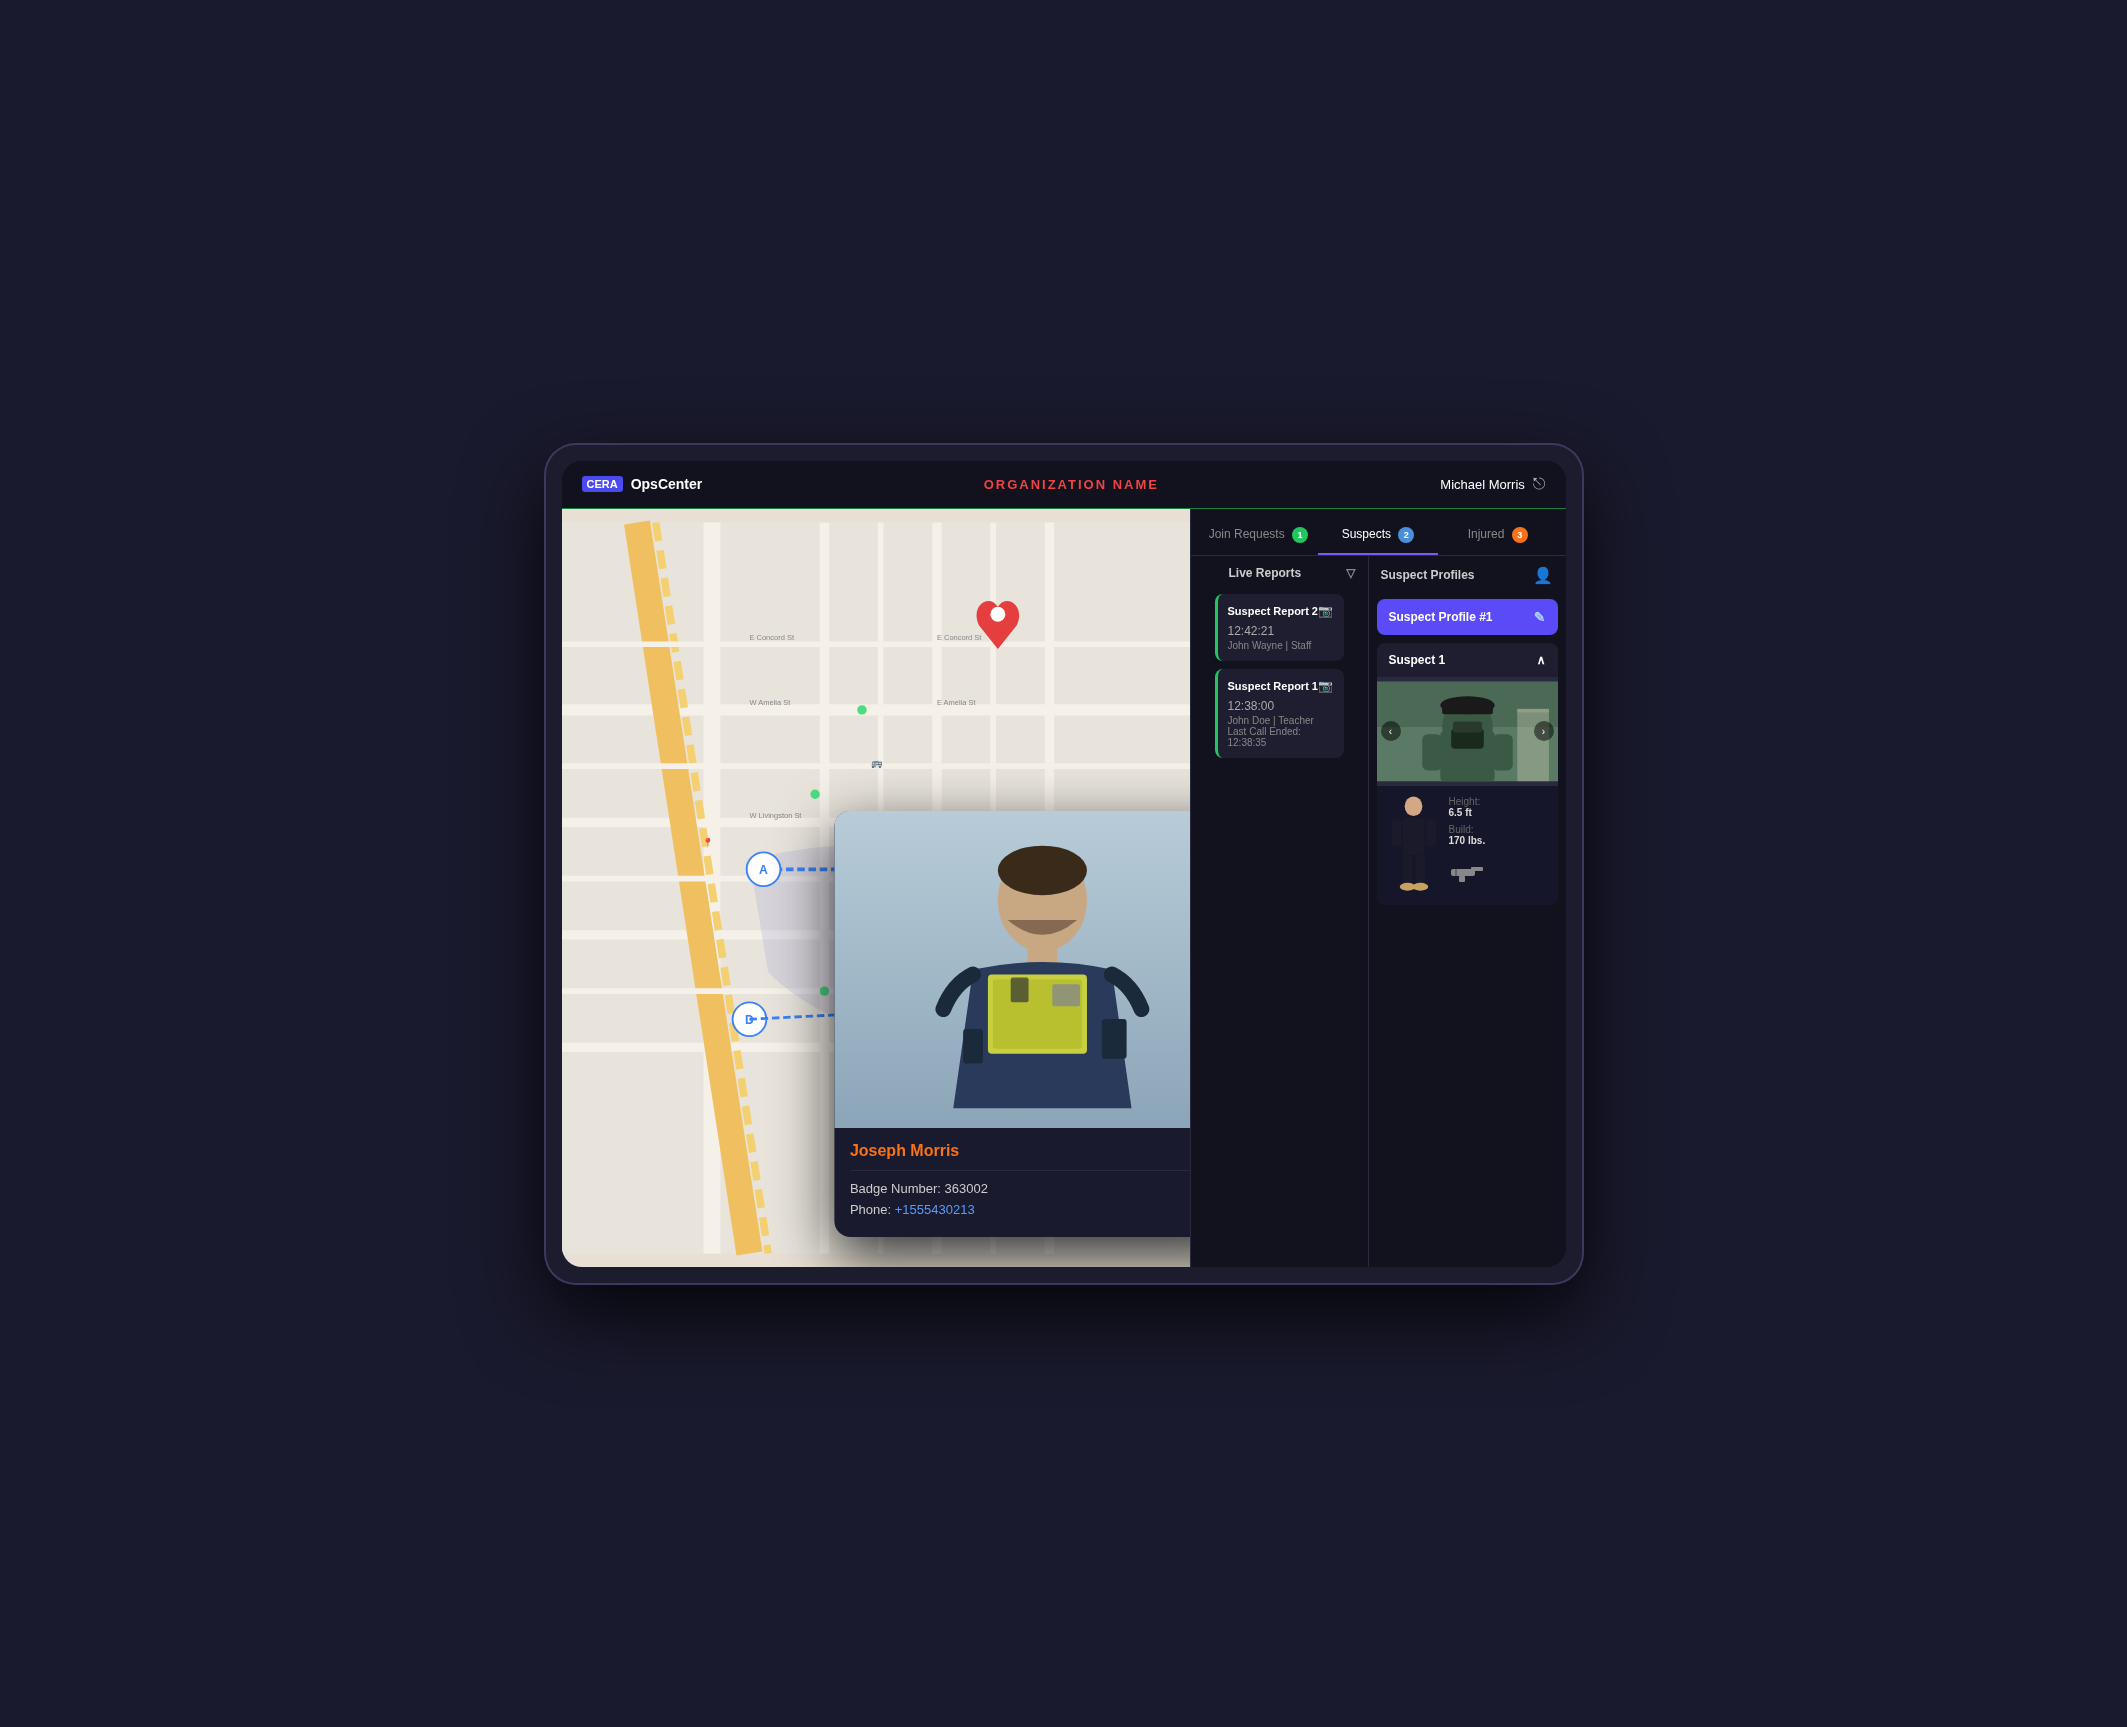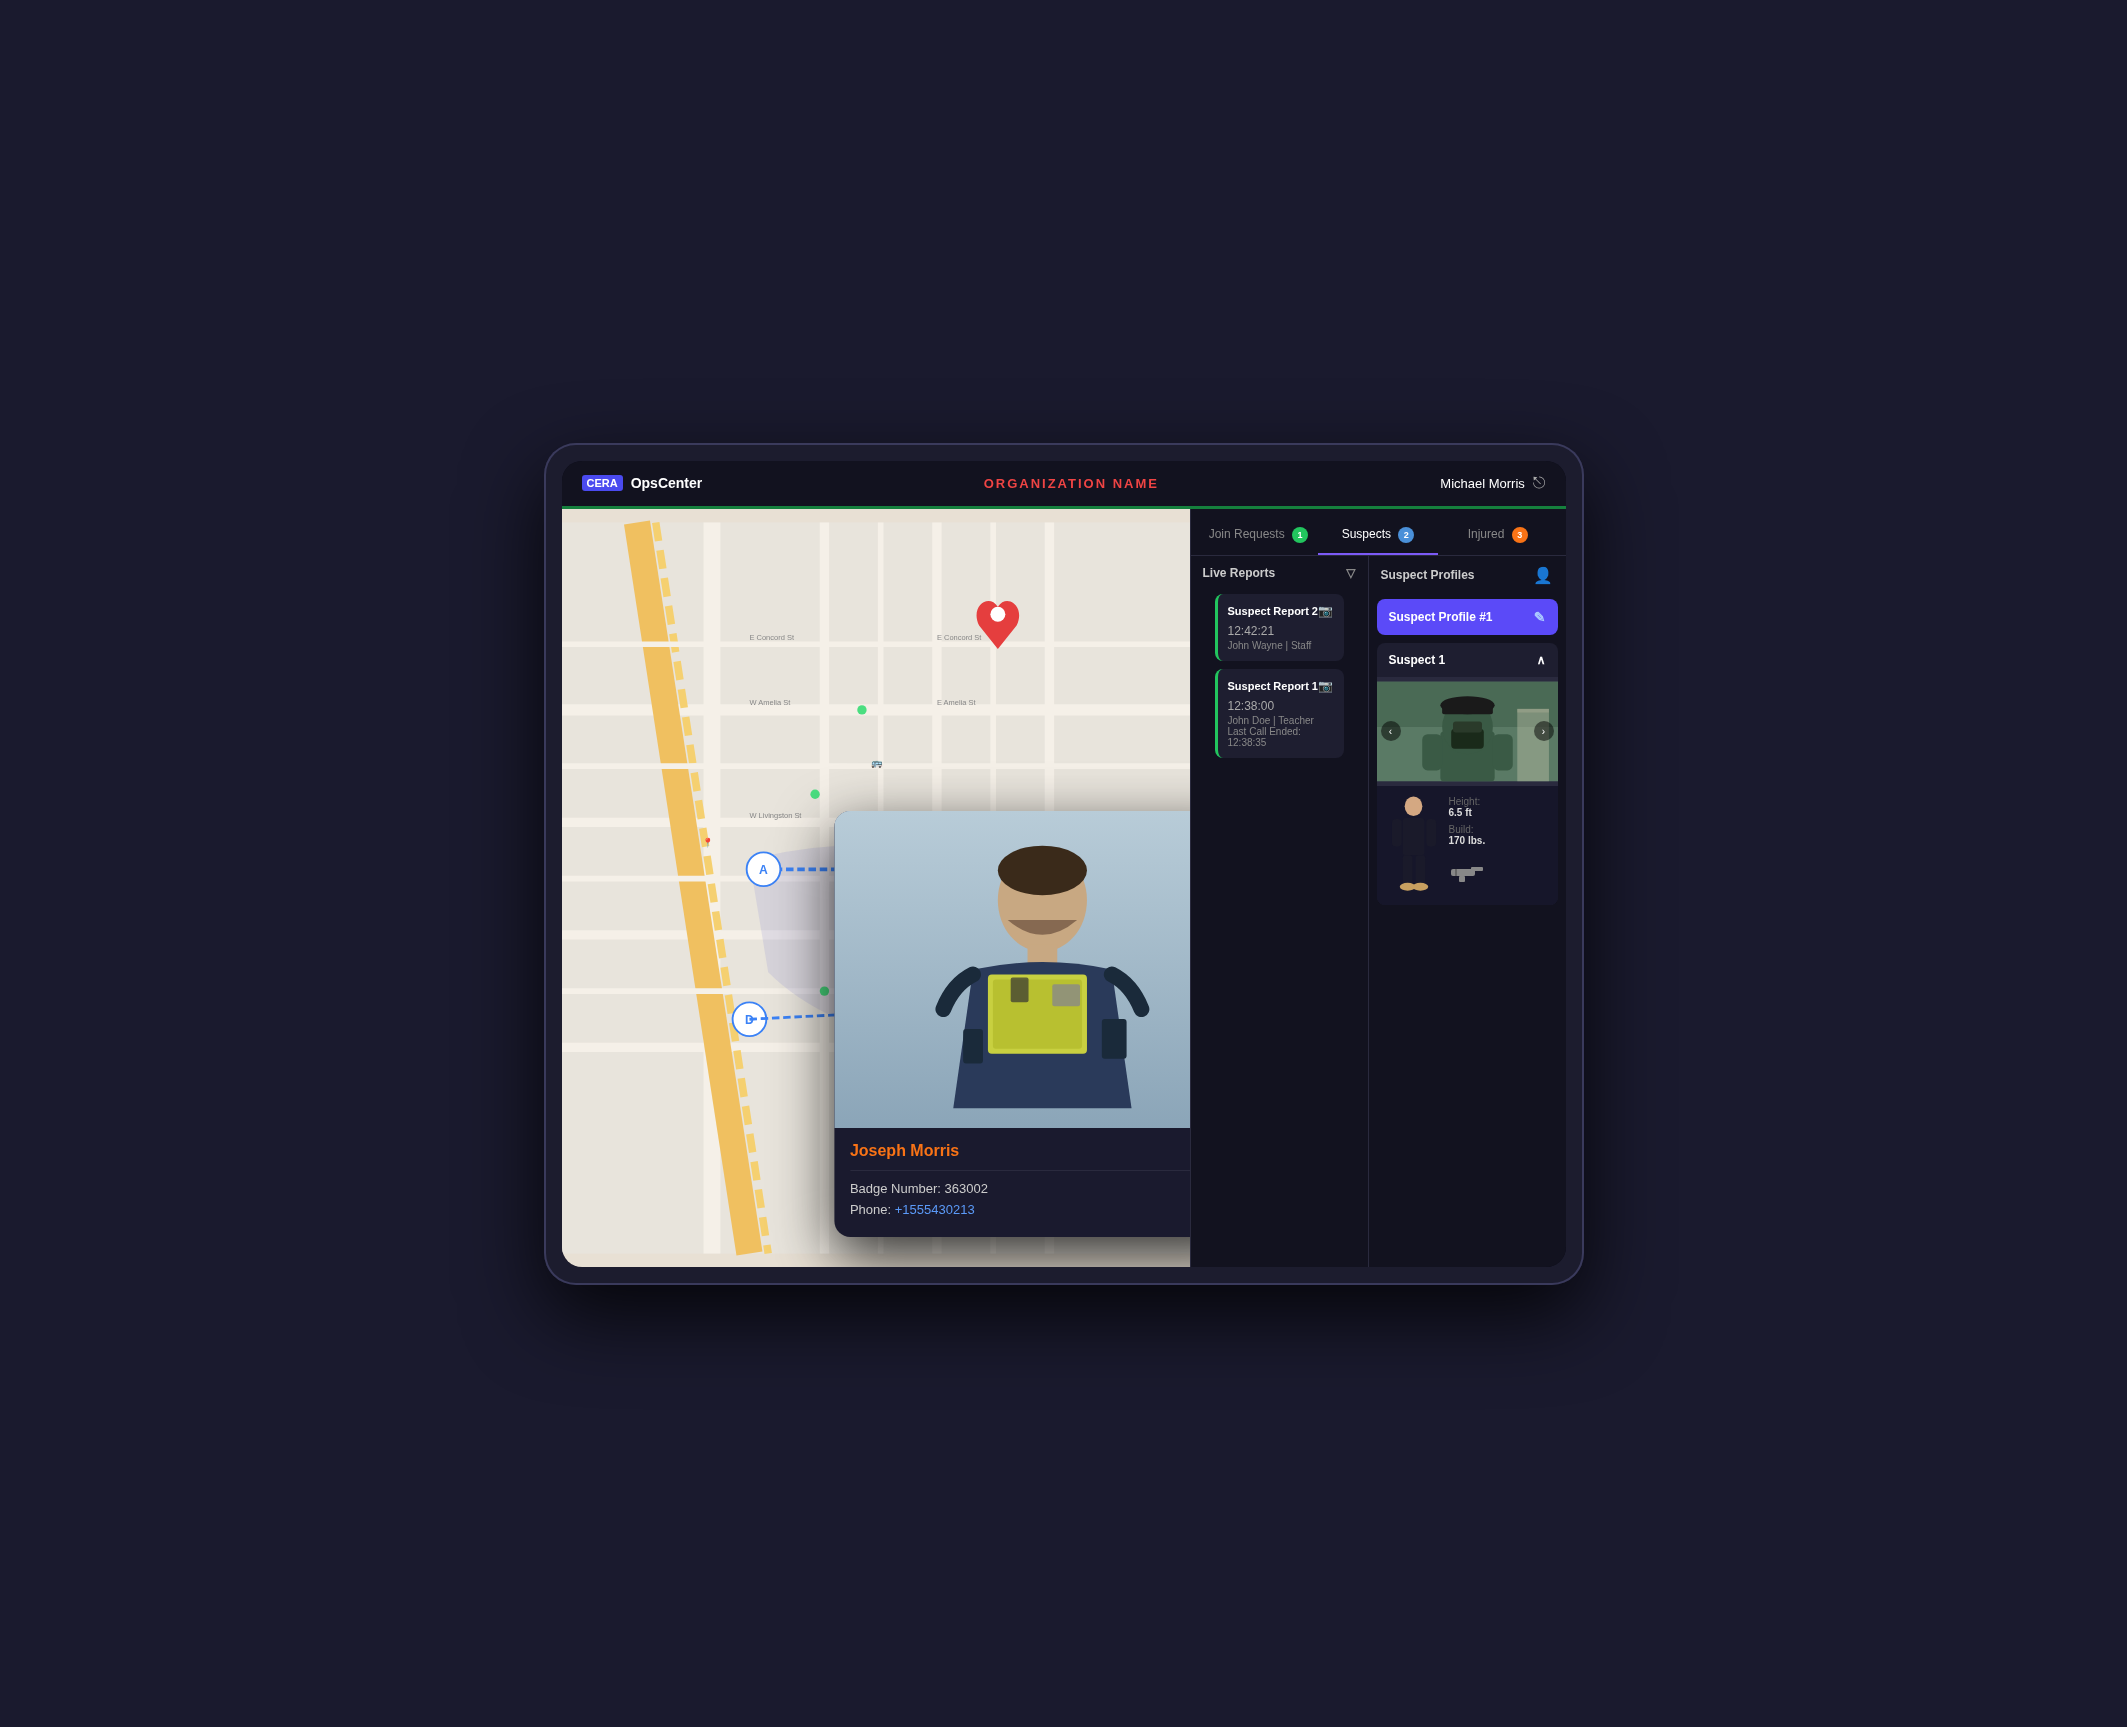--- a/index.html
+++ b/index.html
@@ -30,21 +30,21 @@
       flex-direction: column;
     }
     
     .topbar {
       background: #12121f;
       display: flex;
       align-items: center;
       padding: 0 20px;
       height: 48px;
       flex-shrink: 0;
-      border-bottom: 3px solid #15803d;
+      border-bottom: 1px solid #15803d;
     }
     .topbar-logo {
       display: flex;
       align-items: center;
       gap: 8px;
       color: #fff;
       font-weight: 700;
       font-size: 14px;
     }
     .cera-badge {
@@ -153,20 +153,21 @@
       overflow-y: auto;
     }
     .section-header {
       display: flex;
       align-items: center;
       justify-content: space-between;
       padding: 10px 12px;
       color: #ccc;
       font-size: 12px;
       font-weight: 600;
+      margin-left: 26px;
     }
     .filter-icon {
       color: #888;
       cursor: pointer;
     }
     .report-card {
       margin: 4px 24px;
       background: #1e1e30;
       border-radius: 8px;
       padding: 10px;

